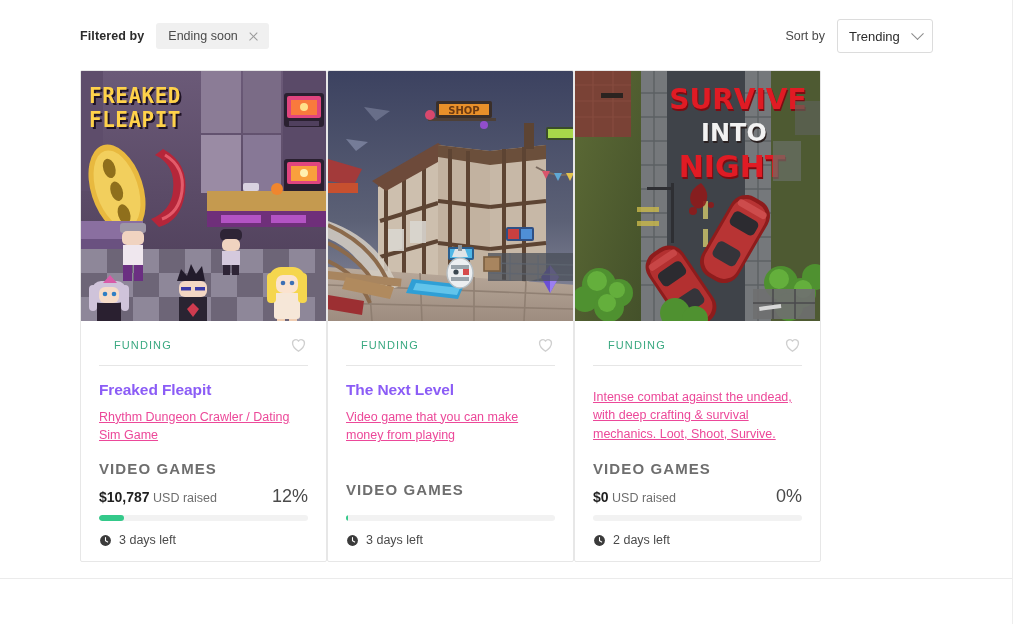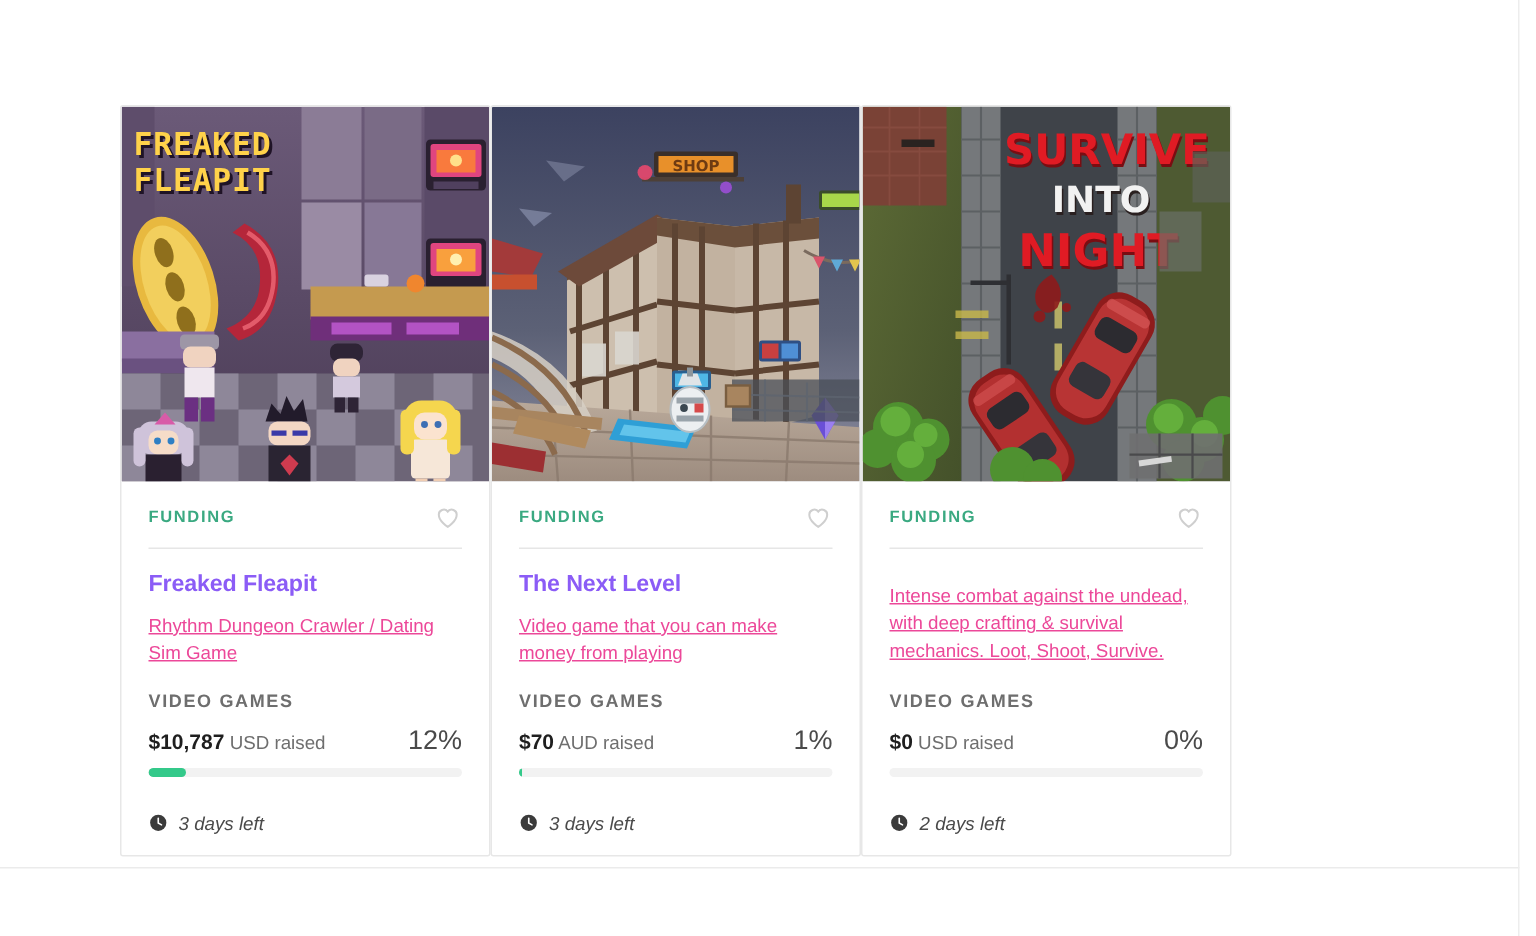--- a/index.html
+++ b/index.html
@@ -56,64 +56,83 @@
     width:247px; background:#fff;
     border:1px solid #e7e7e7; border-radius:2px;
     display:flex; flex-direction:column;
     overflow:hidden;
   }
   .card-thumb { width:100%; height:250px; position:relative; overflow:hidden; }
   .card-body { padding:14px 18px 14px 18px; display:flex; flex-direction:column; flex:1; }
 
   .card-tagrow { display:flex; align-items:center; justify-content:space-between; }
   .card-tag {
-    font-size:11px; font-weight:bold; letter-spacing:1.1px; color:#3aa981;
+    font-size:11px; font-weight:normal; letter-spacing:1.1px; color:#3aa981;margin-left:15px;
   }
   .heart { width:19px; height:19px; cursor:pointer; display:block; }
 
   .divider { height:1px; background:#e6e6e6; margin:11px 0 14px 0; }
 
   .card-title {
     font-size:15.5px; font-weight:bold; color:#8b5cf6; line-height:1.28;
     letter-spacing:-0.1px;
   }
   .card-desc {
     margin-top:8px; font-size:12.5px; color:#ec4899; line-height:1.46;text-decoration:underline;
   }
   .card-spacer { flex:1; min-height:16px; }
 
   .card-cat {
-    font-size:12px; font-weight:bold; letter-spacing:1.1px; color:#6e6e6e;
+    font-size:15px; font-weight:bold; letter-spacing:1.1px; color:#6e6e6e;
     margin-bottom:9px;
   }
   .raised-row { display:flex; align-items:baseline; justify-content:space-between; }
   .raised-left { font-size:12.5px; color:#6e6e6e;text-align:right; }
   .raised-amount { font-size:14px; font-weight:bold; color:#1f1f1f; }
   .raised-pct { font-size:18px; color:#4a4a4a; }
 
   .bar-track { margin-top:8px; height:6px; border-radius:3px; background:#f2f2f2; overflow:hidden; }
   .bar-fill { height:100%; background:#34c98a; border-radius:3px; }
 
-  .timeleft { margin-top:24px; display:flex; align-items:flex-start; gap:7px;font-style:italic; }
+  .timeleft { margin-top:12px; display:flex; align-items:center; gap:7px; }
   .clock { width:13px; height:13px; display:block; }
   .timeleft-text { font-size:12.5px; color:#4a4a4a; }
 
   
   .bottom-rule {
     position:absolute; left:0; top:578px; width:1013px; height:1px; background:#ebebeb;
   }
   .right-edge {
     position:absolute; left:1012px; top:0; width:1px; height:624px; background:#ededed;
   }
 </style>
 </head>
 <body>
 
 <div class="page">
 
+  <div class="filterbar">
+
+    <div class="filter-left">
+      <span class="filtered-by-label">Filtered by</span>
+
+      <span class="chip">
+        <span class="chip-label">Ending soon</span>
+        <span class="chip-close"></span>
+      </span>
+    </div>
+
+    <div class="filter-right">
+      <span class="sortby-label">Sort by</span>
+      <span class="select">
+        <span class="select-value">Trending</span>
+        <span class="chev"></span>
+      </span>
+    </div>
+  </div>
 
   <div class="cards">
 
     <div class="card">
       <div class="card-thumb">
         <svg viewBox="0 0 247 250" width="247" height="250" preserveAspectRatio="none">
           <defs>
             <linearGradient id="c1bg" x1="0" y1="0" x2="0" y2="1">
               <stop offset="0%" stop-color="#6b5a78"></stop>
                 <stop offset="100%" stop-color="#4a3b55"></stop>
@@ -427,27 +446,20 @@
           <span class="card-tag">FUNDING</span>
           <svg class="heart" viewBox="0 0 24 24">
             <path d="M12 20.5s-7.5-4.7-7.5-10A4.2 4.2 0 0 1 12 7.6a4.2 4.2 0 0 1 7.5 2.9c0 5.3-7.5 10-7.5 10z" fill="none" stroke="#cfcfcf" stroke-width="1.7"></path>
           </svg>
         </div>
         <div class="divider"></div>
         <div class="card-title">The Next Level</div>
         <div class="card-desc">Video game that you can make money from playing</div>
         <div class="card-spacer"></div>
         <div class="card-cat">VIDEO GAMES</div>
-        <div class="raised-row">
-          <span class="raised-left">
-            <span class="raised-amount">$70</span>
-            <span>AUD raised</span>
-          </span>
-          <span class="raised-pct">1%</span>
-        </div>
         <div class="bar-track">
           <div class="bar-fill" style="width: 1%;"></div>
         </div>
         <div class="timeleft">
           <svg class="clock" viewBox="0 0 24 24">
             <circle cx="12" cy="12" r="10" fill="#3b3b3b"></circle>
             <path d="M12 6.4v6l4 2.2" fill="none" stroke="#fff" stroke-width="2" stroke-linecap="round"></path>
           </svg>
           <span class="timeleft-text">3 days left</span>
         </div>

